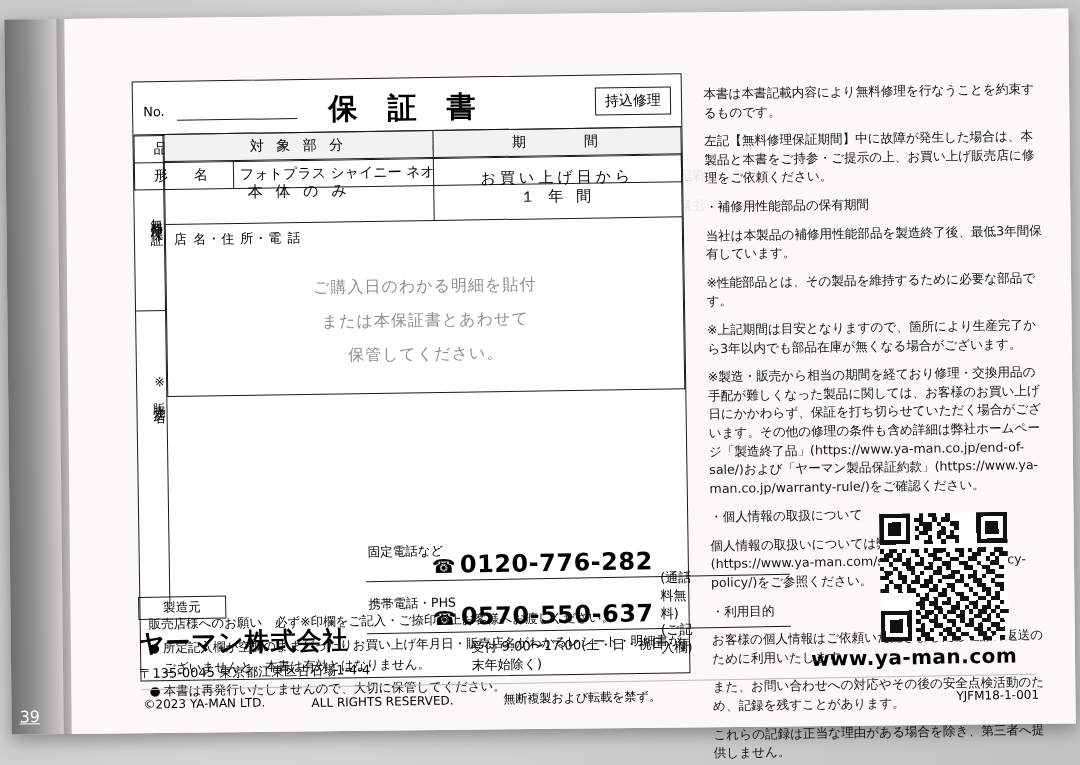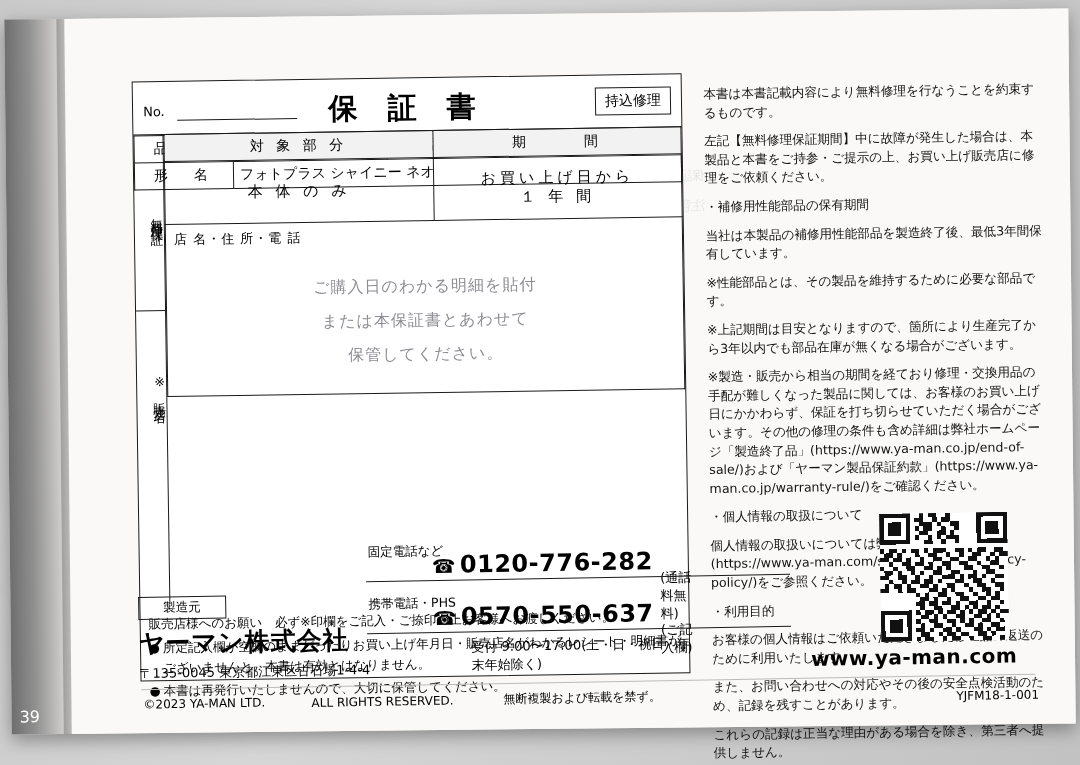--- a/index.html
+++ b/index.html
@@ -130,21 +130,21 @@
   #maker .maddr{font-size:13px;margin-top:5px;}
   
   #qr{position:absolute;right:66px;bottom:84px;width:128px;height:128px;transform:rotate(-0.4deg);}
   #qrurl{position:absolute;right:58px;bottom:56px;font-size:20px;font-weight:bold;letter-spacing:.5px;transform:rotate(-0.4deg);}
   
   #foot-line{position:absolute;left:70px;right:40px;bottom:46px;border-top:1px solid #bdbbb8;transform:rotate(-0.4deg);}
   #copyright{position:absolute;left:72px;bottom:22px;font-size:12px;transform:rotate(-0.4deg);}
   #allrights{position:absolute;left:240px;bottom:22px;font-size:12px;transform:rotate(-0.4deg);}
   #noreprint{position:absolute;left:432px;bottom:22px;font-size:12px;transform:rotate(-0.4deg);}
   #docid{position:absolute;right:36px;bottom:22px;font-size:12px;transform:rotate(-0.4deg);}
-  #pageno{position:absolute;left:8px;bottom:8px;font-size:16px;color:#fff;}
+  #pageno{position:absolute;left:8px;bottom:8px;font-size:16px;color:#fff;text-decoration:underline;}
 </style>
 </head>
 <body>
 
 <div id="photo">
   <div id="spread">
     <div id="binding"></div>
     <div id="gutter-shadow"></div>
     <div id="paper">
 

